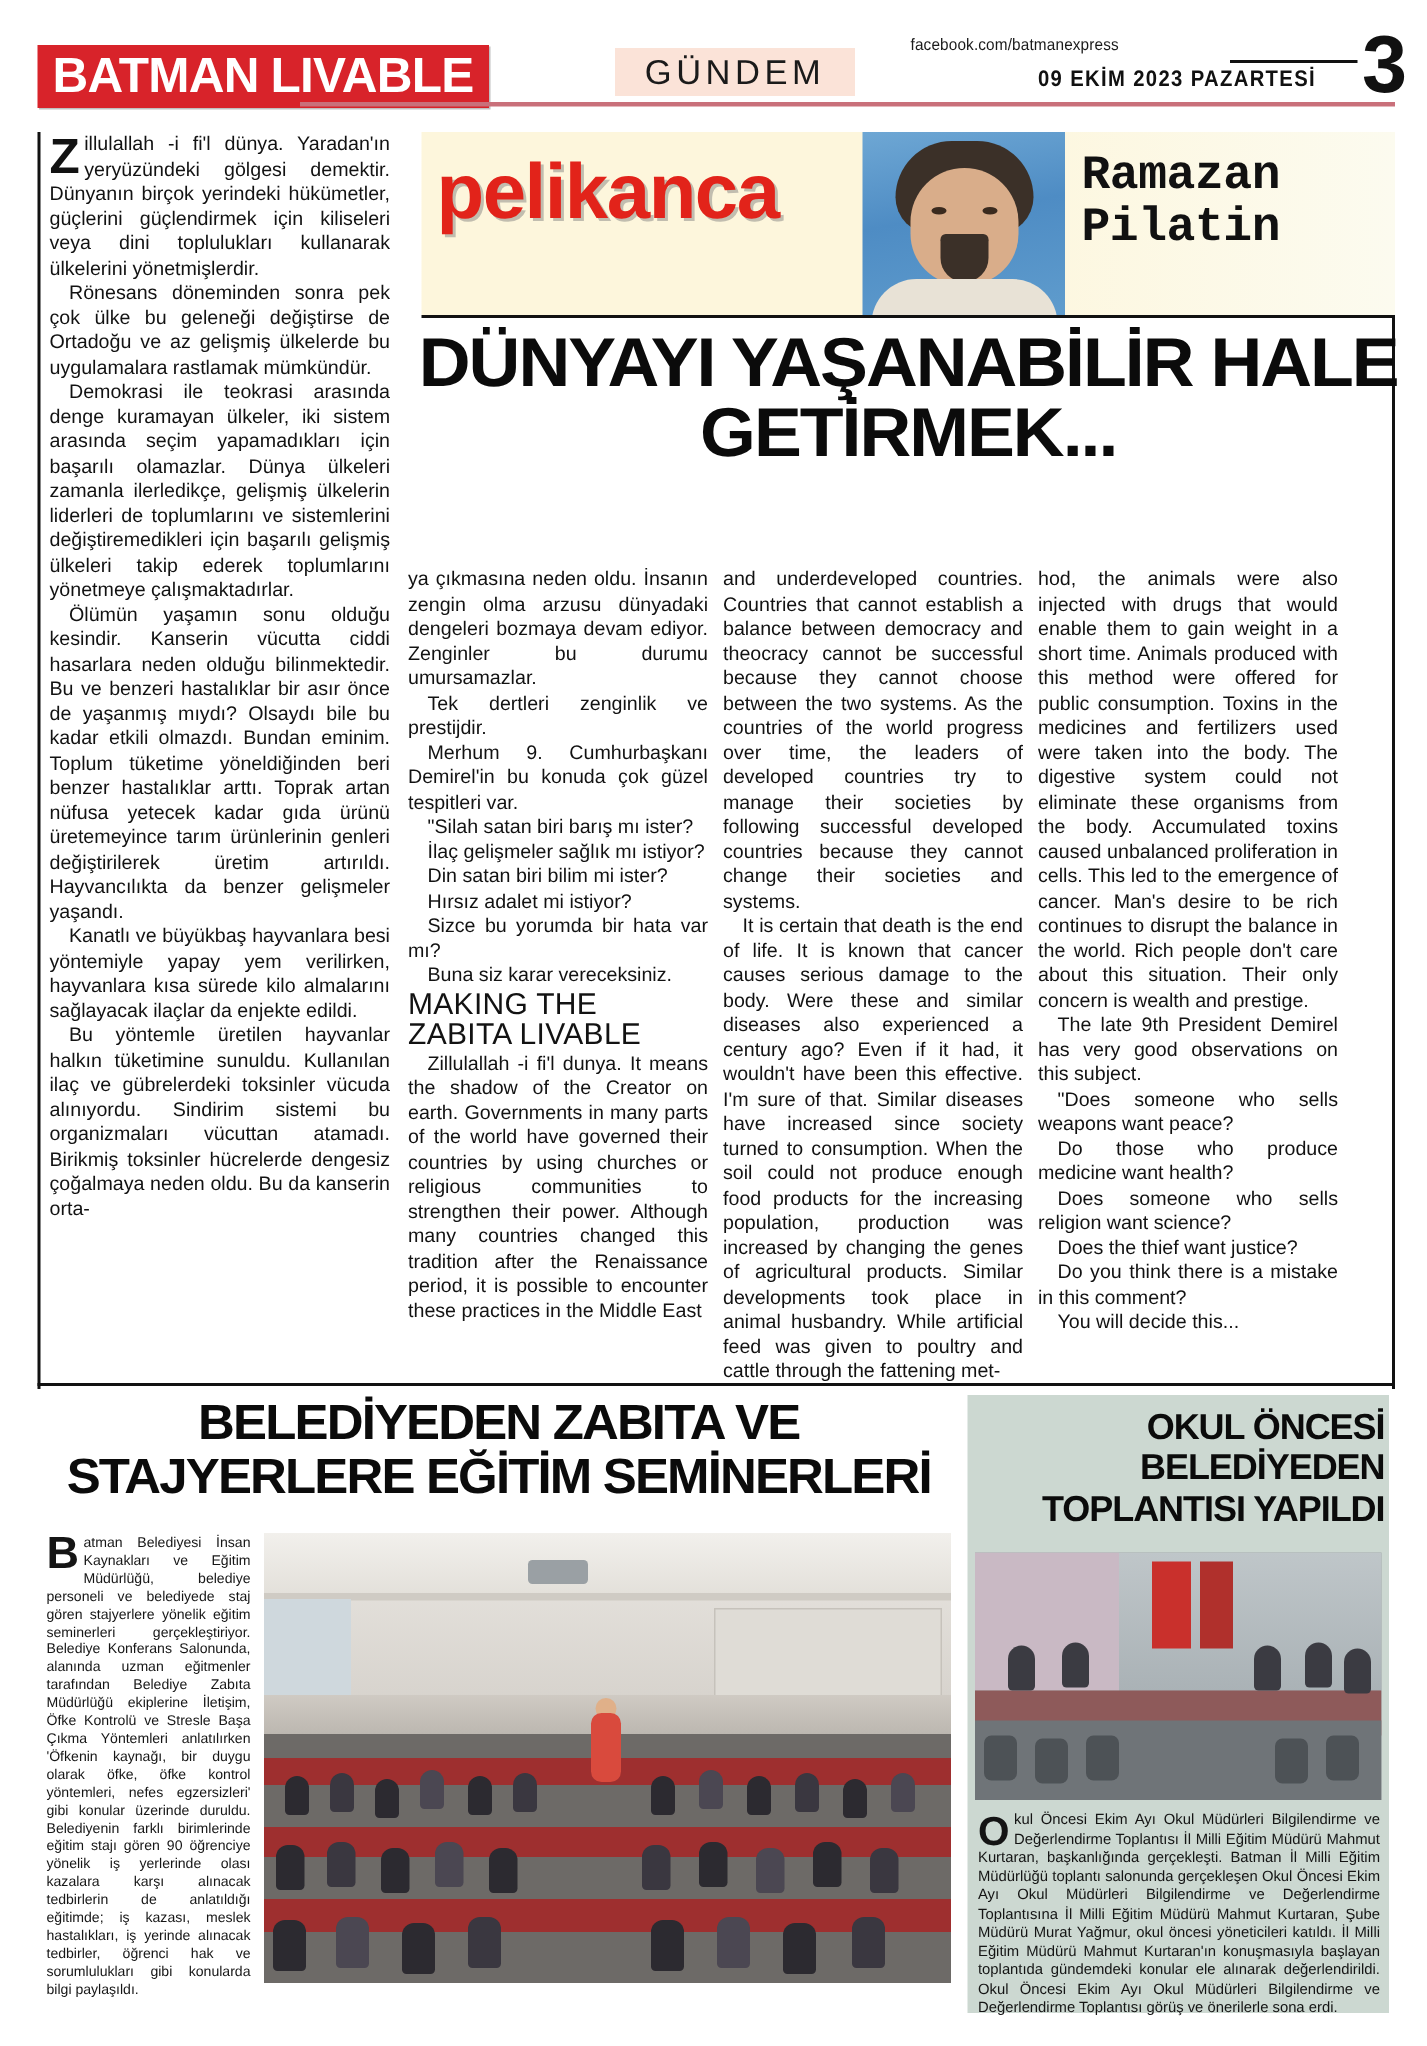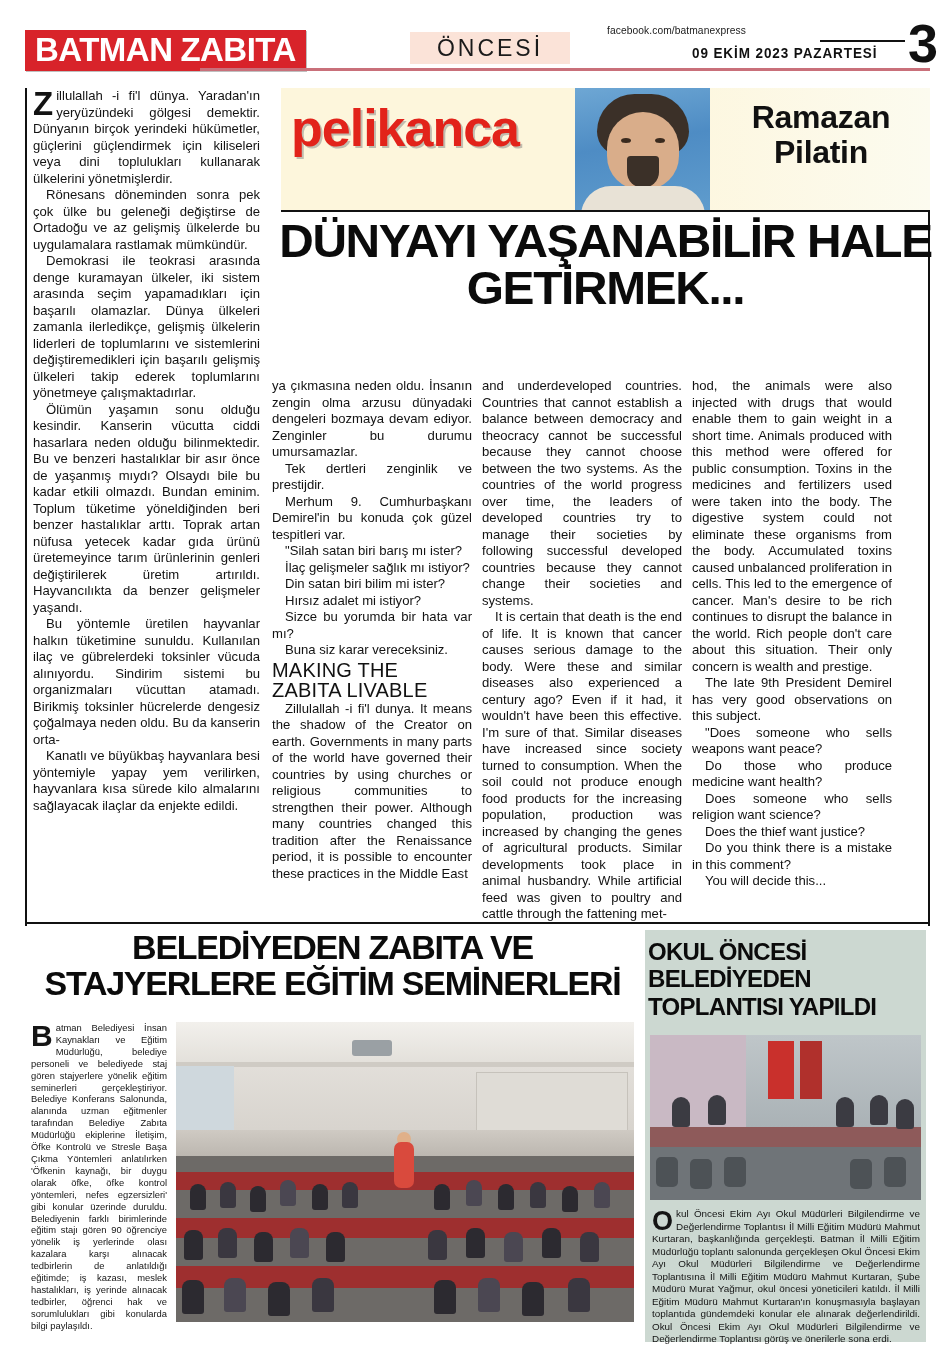--- a/index.html
+++ b/index.html
@@ -75,22 +75,23 @@
   }
   .ap-hair{position:absolute;left:22px;top:6px;width:92px;height:62px;border-radius:46px 46px 30px 30px;background:#3b3028;}
   .ap-face{position:absolute;left:32px;top:24px;width:72px;height:78px;border-radius:36px 36px 34px 34px;background:#d9ad8a;}
   .ap-eye1{position:absolute;left:46px;top:50px;width:10px;height:5px;border-radius:50%;background:#3a2a1e;}
   .ap-eye2{position:absolute;left:80px;top:50px;width:10px;height:5px;border-radius:50%;background:#3a2a1e;}
   .ap-beard{position:absolute;left:52px;top:72px;width:32px;height:28px;border-radius:0 0 16px 16px;background:#3b3028;}
   .ap-mous{position:absolute;left:52px;top:68px;width:32px;height:7px;border-radius:4px;background:#3b3028;}
   .ap-body{position:absolute;left:6px;top:98px;width:124px;height:30px;border-radius:40px 40px 0 0;background:#e8e2d6;}
   .author-name{
     position:absolute;left:440px;top:12px;width:200px;
-    text-align:center;font-weight:bold;font-size:32px;line-height:1.08;color:#111;
+    text-align:left;font-weight:bold;font-size:32px;line-height:1.08;color:#111;
     letter-spacing:-.3px;
+    font-family:Liberation Mono, monospace;
   }
 
   .op-headline{
     position:absolute;left:281px;top:218px;width:649px;
     text-align:center;font-weight:bold;font-size:46px;line-height:1.03;
     letter-spacing:-1.3px;color:#0b0b0b;
     transform:scaleX(1.04);transform-origin:center top;
   }
 
   
@@ -149,21 +150,21 @@
   .blp-stand{position:absolute;left:218px;top:120px;width:20px;height:46px;border-radius:7px;background:#d94a3d;}
   .blp-stand-h{position:absolute;left:221px;top:110px;width:14px;height:14px;border-radius:50%;background:#e0b089;}
 
   
   .br-box{
     position:absolute;left:645px;top:930px;width:281px;height:412px;
     background:#ccd8d1;
   }
   .br-headline{
     position:absolute;left:648px;top:938px;width:275px;
-    text-align:left;font-weight:bold;font-size:24px;line-height:1.14;
+    text-align:right;font-weight:bold;font-size:24px;line-height:1.14;
     letter-spacing:-.7px;color:#0b0b0b;
   }
   .br-photo{
     position:absolute;left:650px;top:1035px;width:271px;height:165px;
     background:#9da3a8;overflow:hidden;
   }
   .brp-wall{position:absolute;left:0;top:0;width:271px;height:92px;background:linear-gradient(#bfc6c9,#aab2b6);}
   .brp-panel{position:absolute;left:0;top:0;width:96px;height:92px;background:#c9b9c4;}
   .brp-flag{position:absolute;left:118px;top:6px;width:26px;height:58px;background:#c9302c;}
   .brp-flag2{position:absolute;left:150px;top:6px;width:22px;height:58px;background:#b0302c;}
@@ -177,23 +178,23 @@
   }
   .br-text .dropcap{font-size:27px;line-height:22px;padding:1px 3px 0 0;}
 </style>
 </head>
 <body>
 
 <div class="page">
 
   <div class="masthead">
     <div class="logo-box">
-      <span class="cap">BATMAN</span><span>&nbsp;</span><span class="cap">ZABITA</span>
+      <span class="cap">BATMAN</span><span>&nbsp;</span><span class="cap">LIVABLE</span>
     </div>
-    <div class="gundem">ÖNCESİ</div>
+    <div class="gundem">GÜNDEM</div>
     <div class="fb">facebook.com/batmanexpress</div>
     <div class="rule-top"></div>
     <div class="datestr">09 EKİM 2023 PAZARTESİ</div>
     <div class="pagenum">3</div>
     <div class="rule-red"></div>
   </div>
 
   <div class="vrule" style="left:25px;top:88px;height:838px;"></div>
   <div class="vrule" style="left:928px;top:88px;height:838px;"></div>
   <div class="hrule" style="left:281px;top:210px;width:649px;"></div>
@@ -216,22 +217,22 @@
     </div>
   </div>
 
   <div class="op-headline">DÜNYAYI YAŞANABİLİR HALE GETİRMEK...</div>
 
   <div class="col" id="col1">
     <p class="noind"><span class="dropcap">Z</span><span>illulallah -i fi'l dünya. Yaradan'ın yeryüzündeki gölgesi demektir. Dünyanın birçok yerindeki hükümetler, güçlerini güçlendirmek için kiliseleri veya dini toplulukları kullanarak ülkelerini yönetmişlerdir.</span></p>
     <p>Rönesans döneminden sonra pek çok ülke bu geleneği değiştirse de Ortadoğu ve az gelişmiş ülkelerde bu uygulamalara rastlamak mümkündür.</p>
     <p>Demokrasi ile teokrasi arasında denge kuramayan ülkeler, iki sistem arasında seçim yapamadıkları için başarılı olamazlar. Dünya ülkeleri zamanla ilerledikçe, gelişmiş ülkelerin liderleri de toplumlarını ve sistemlerini değiştiremedikleri için başarılı gelişmiş ülkeleri takip ederek toplumlarını yönetmeye çalışmaktadırlar.</p>
     <p>Ölümün yaşamın sonu olduğu kesindir. Kanserin vücutta ciddi hasarlara neden olduğu bilinmektedir. Bu ve benzeri hastalıklar bir asır önce de yaşanmış mıydı? Olsaydı bile bu kadar etkili olmazdı. Bundan eminim. Toplum tüketime yöneldiğinden beri benzer hastalıklar arttı. Toprak artan nüfusa yetecek kadar gıda ürünü üretemeyince tarım ürünlerinin genleri değiştirilerek üretim artırıldı. Hayvancılıkta da benzer gelişmeler yaşandı.</p>
+    <p>Kanatlı ve büyükbaş hayvanlara besi yöntemiyle yapay yem verilirken, hayvanlara kısa sürede kilo almalarını sağlayacak ilaçlar da enjekte edildi.</p>
     <p>Bu yöntemle üretilen hayvanlar halkın tüketimine sunuldu. Kullanılan ilaç ve gübrelerdeki toksinler vücuda alınıyordu. Sindirim sistemi bu organizmaları vücuttan atamadı. Birikmiş toksinler hücrelerde dengesiz çoğalmaya neden oldu. Bu da kanserin orta-</p>
-    <p>Kanatlı ve büyükbaş hayvanlara besi yöntemiyle yapay yem verilirken, hayvanlara kısa sürede kilo almalarını sağlayacak ilaçlar da enjekte edildi.</p>
   </div>
 
   <div class="col" id="col2">
     <p class="noind">ya çıkmasına neden oldu. İnsanın zengin olma arzusu dünyadaki dengeleri bozmaya devam ediyor. Zenginler bu durumu umursamazlar.</p>
     <p>Tek dertleri zenginlik ve prestijdir.</p>
     <p>Merhum 9. Cumhurbaşkanı Demirel'in bu konuda çok güzel tespitleri var.</p>
     <p>"Silah satan biri barış mı ister?</p>
     <p>İlaç gelişmeler sağlık mı istiyor?</p>
     <p>Din satan biri bilim mi ister?</p>
     <p>Hırsız adalet mi istiyor?</p>

